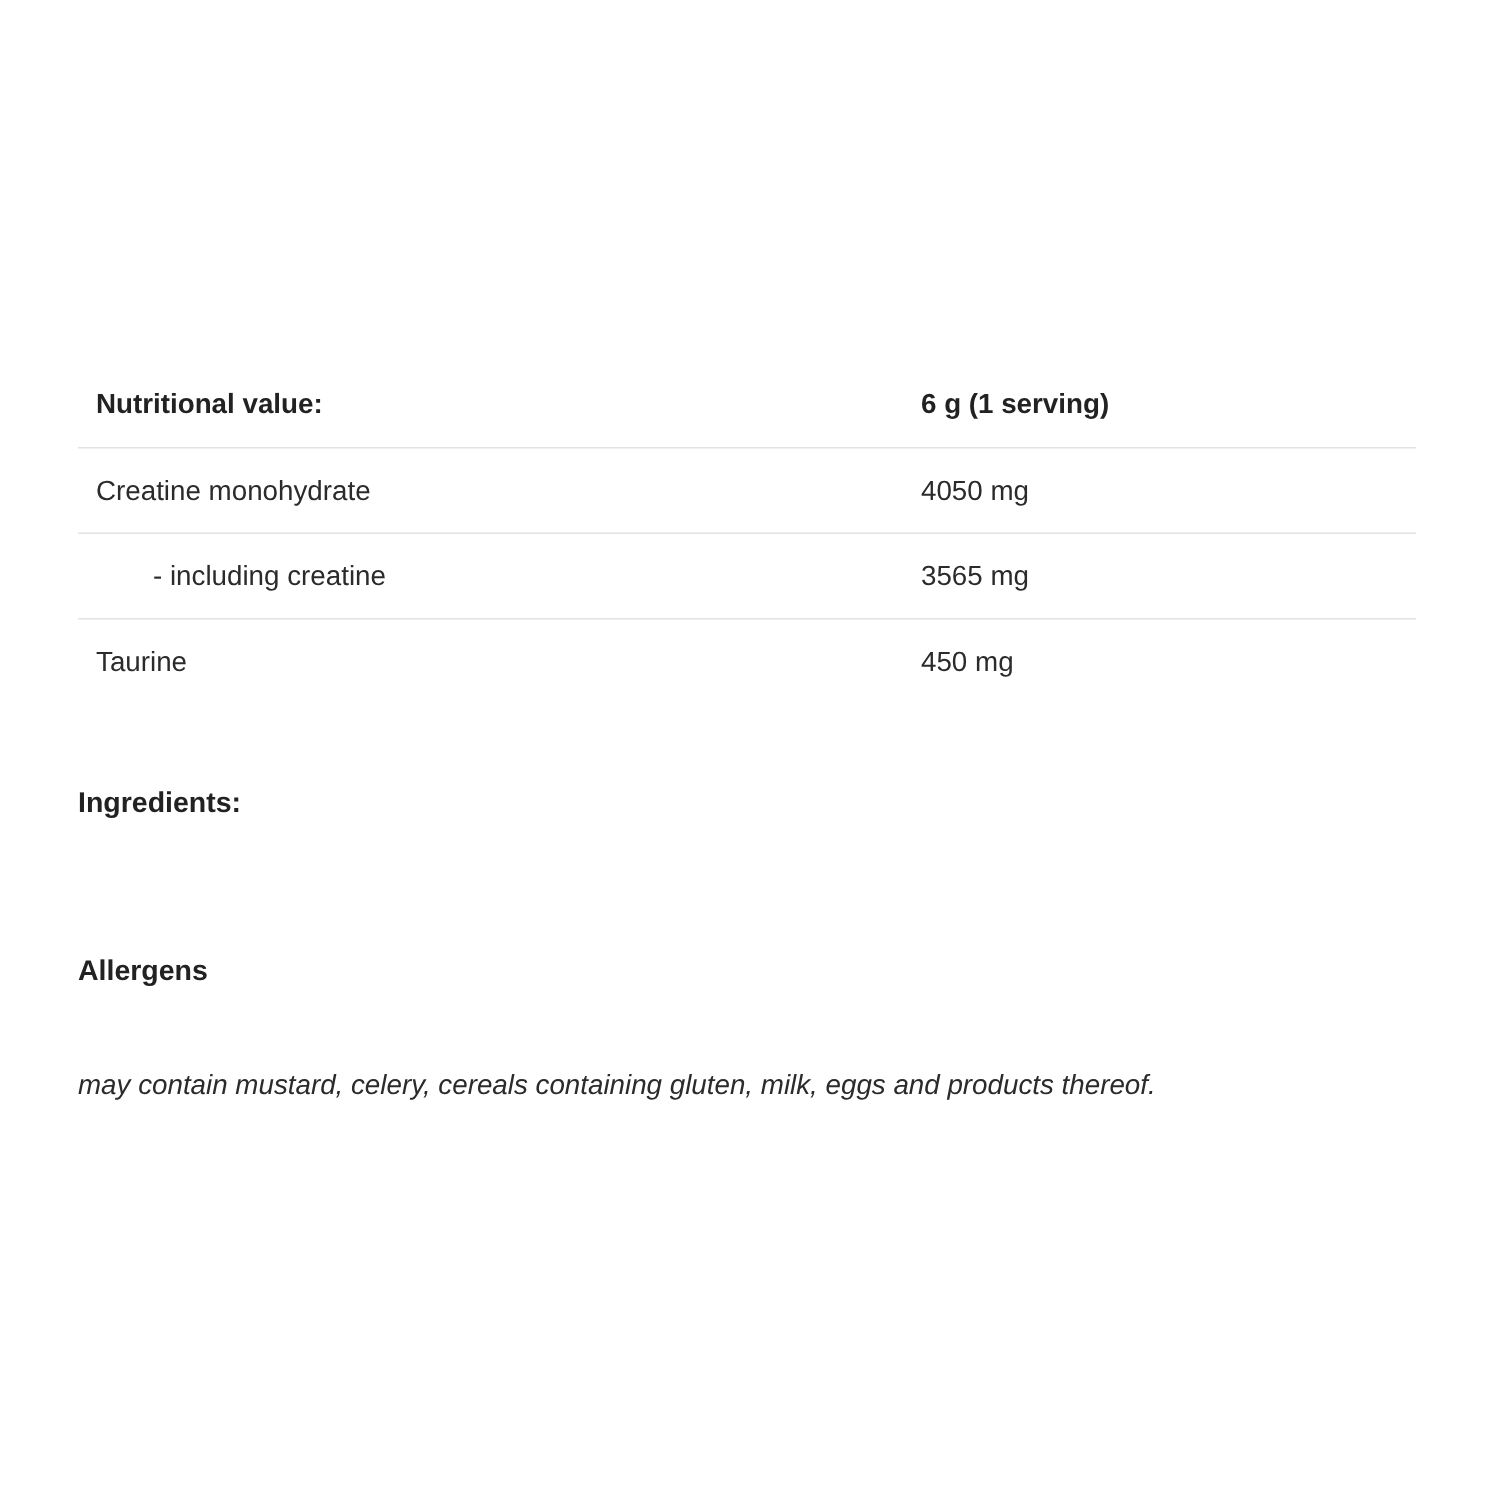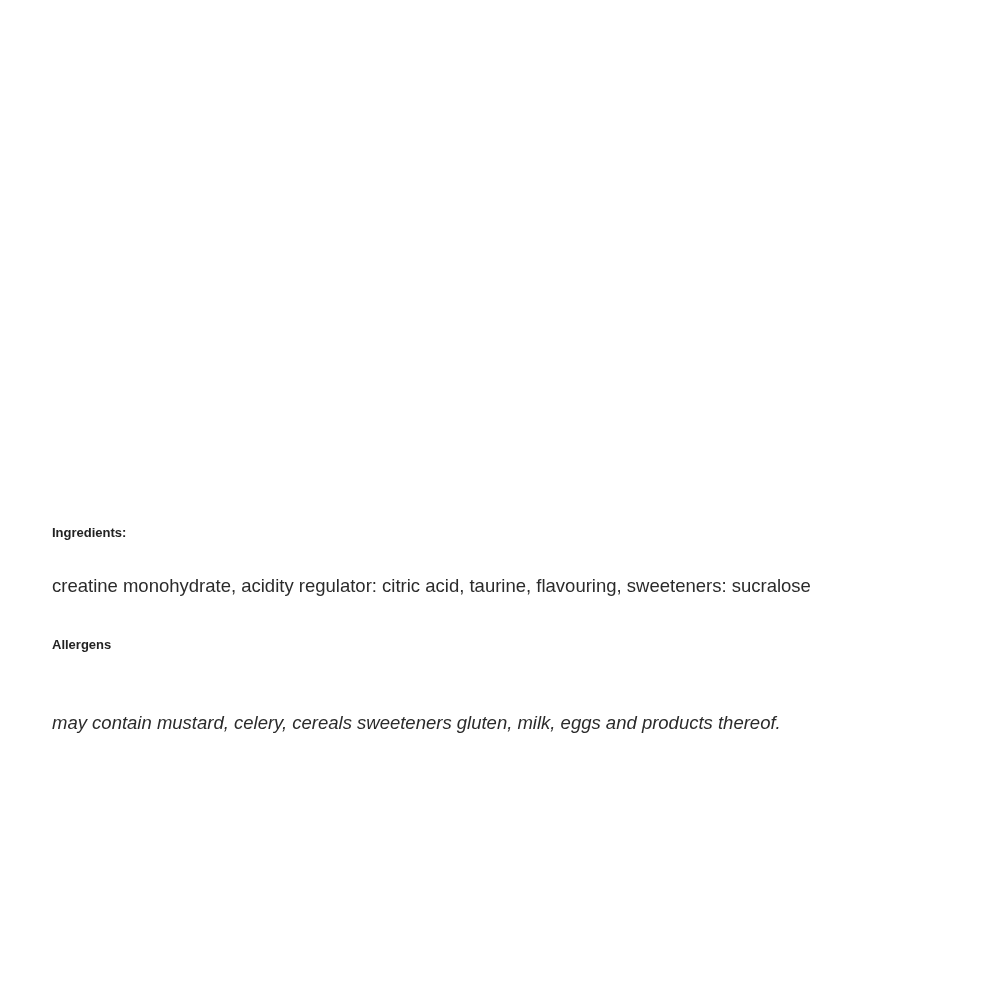--- a/index.html
+++ b/index.html
@@ -64,21 +64,21 @@
     color: #2b2b2b;
   }
   .head-row .cell-name {
     padding-left: 12px !important;
   }
 
   
   .section-heading {
     position: absolute;
     left: 52px;
-    font-size: 13px;
+    font-size: 19px;
     font-weight: bold;
     color: #222222;
   }
   .body-text {
     position: absolute;
     left: 52px;
     font-size: 18.5px;
     line-height: 32px;
     color: #2b2b2b;
   }
@@ -92,20 +92,39 @@
     top: 707px;
     width: 900px;
     font-style: italic;
   }
 </style>
 </head>
 <body>
 
 <div class="page">
 
+  <table class="nutrition-table">
+    <tbody>
+      <tr class="head-row">
+        <td class="cell-name">Nutritional value:</td>
+        <td class="cell-value">6 g (1 serving)</td>
+      </tr>
+      <tr class="divider">
+        <td class="cell-name">Creatine monohydrate</td>
+        <td class="cell-value">4050 mg</td>
+      </tr>
+      <tr class="divider">
+        <td class="cell-name indent">- including creatine</td>
+        <td class="cell-value">3565 mg</td>
+      </tr>
+      <tr class="divider">
+        <td class="cell-name">Taurine</td>
+        <td class="cell-value">450 mg</td>
+      </tr>
+    </tbody>
+  </table>
 
   <div class="section-heading" id="ingredients-heading">Ingredients:</div>
-  <div class="body-text" id="ingredients-text">creatine monohydrate, acidity regulator: citric acid, taurine, flavouring, sweeteners: sucralose</div>
 
   <div class="section-heading" id="allergens-heading">Allergens</div>
-  <div class="body-text" id="allergens-text">may contain mustard, celery, cereals sweeteners gluten, milk, eggs and products thereof.</div>
+  <div class="body-text" id="allergens-text">may contain mustard, celery, cereals containing gluten, milk, eggs and products thereof.</div>
 
 </div>
 
 </body></html>

